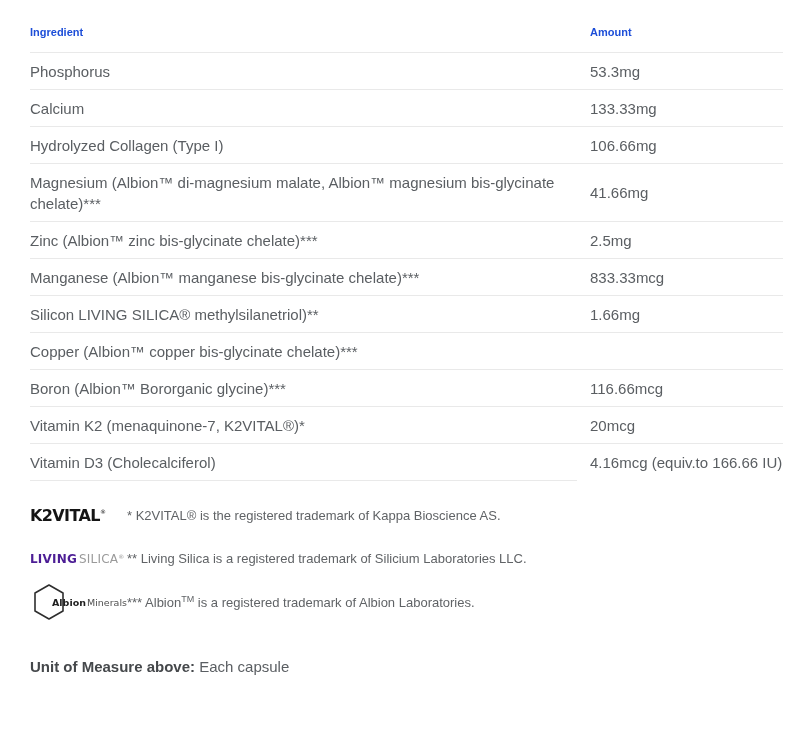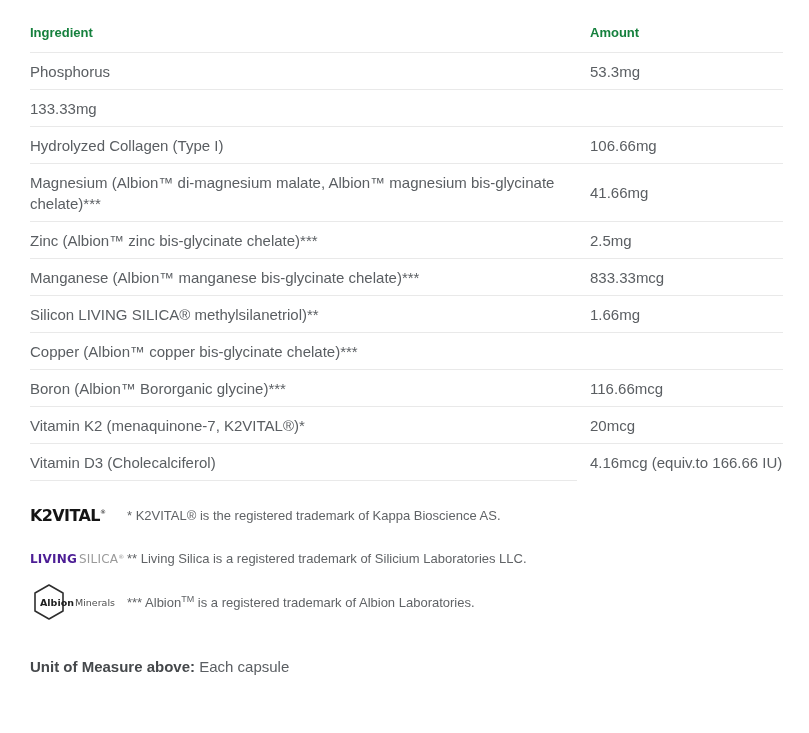--- a/index.html
+++ b/index.html
@@ -23,23 +23,23 @@
     display: grid;
     grid-template-columns: 547px 193px;
     column-gap: 13px;
   }
 
   .thead {
     border-bottom: 1px solid #e9e9e9;
     padding: 6px 0 9px 0;
   }
   .th {
-    font-size: 13px;
+    font-size: 11px;
     font-weight: bold;
-    color: #15803d;
+    color: #1d4ed8;
     line-height: 21px;
   }
 
   .trow {
     border-bottom: 1px solid #e9e9e9;
     align-items: center;
   }
   .cell {
     padding: 7.5px 0;
     font-size: 15px;
@@ -115,21 +115,21 @@
     width: 97px;
     height: 40px;
   }
   .logo-albion svg {
     position: absolute;
     left: 2px;
     top: 1px;
   }
   .logo-albion .albion-text {
     position: absolute;
-    left: 10px;
+    left: 22px;
     top: 50%;
     transform: translateY(-50%);
     font-size: 9.5px;
     white-space: nowrap;
     font-family: "DejaVu Sans", sans-serif;
   }
   .logo-albion .al { font-weight: bold; color: #1e1e1e; }
   .logo-albion .mi { font-weight: 400; color: #4f4f4f; background: #ffffff; padding-left: 1px; }
 
   .unit-line {
@@ -148,20 +148,21 @@
   <div class="thead">
     <div class="th">Ingredient</div>
     <div class="th">Amount</div>
   </div>
 
   <div class="trow">
     <div class="cell ing">Phosphorus</div>
     <div class="cell amt">53.3mg</div>
   </div>
   <div class="trow">
+    <div class="cell ing">Calcium</div>
     <div class="cell amt">133.33mg</div>
   </div>
   <div class="trow">
     <div class="cell ing">Hydrolyzed Collagen (Type I)</div>
     <div class="cell amt">106.66mg</div>
   </div>
   <div class="trow">
     <div class="cell ing">Magnesium (Albion™ di-magnesium malate, Albion™ magnesium bis-glycinate chelate)***</div>
     <div class="cell amt">41.66mg</div>
   </div>

